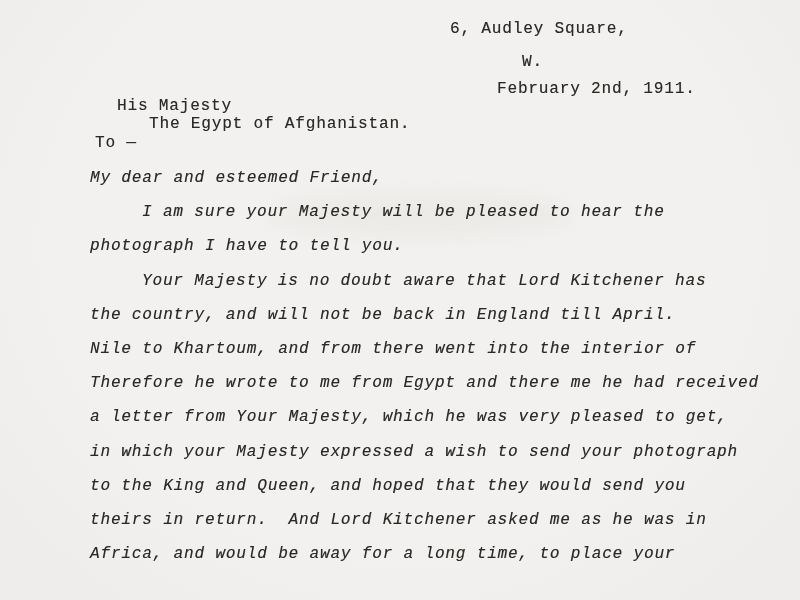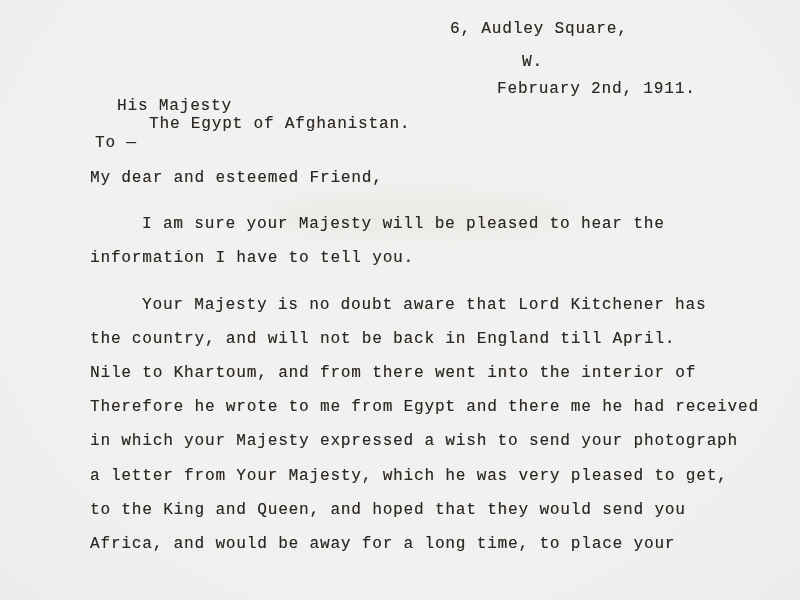--- a/index.html
+++ b/index.html
@@ -34,22 +34,23 @@
   .body {
     position: absolute;
     left: 90px;
     top: 167px;
     width: 680px;
   }
   .body .bline {
     white-space: pre;
     height: 34.2px;
     line-height: 22px;
+    font-style: italic;
   }
-  .body .indent { padding-left: 52px; margin-top: 12px; }
+  .body .indent { padding-left: 52px; }
   
   .smudge {
     position: absolute;
     left: 270px;
     top: 195px;
     width: 300px;
     height: 40px;
     background: rgba(210,206,200,0.18);
     border-radius: 50%;
     filter: blur(10px);
@@ -67,24 +68,25 @@
   <div class="line addr2">W.</div>
   <div class="line date">February 2nd, 1911.</div>
 
   <div class="line to">To —</div>
   <div class="line recip1">His Majesty</div>
   <div class="line recip2">The Egypt of Afghanistan.</div>
 
   <div class="body">
     <div class="bline">My dear and esteemed Friend,</div>
     <div class="bline indent">I am sure your Majesty will be pleased to hear the</div>
-    <div class="bline">information I have to tell you.</div>
+    <div class="bline">photograph I have to tell you.</div>
     <div class="bline indent">Your Majesty is no doubt aware that Lord Kitchener has</div>
     <div class="bline">the country, and will not be back in England till April.</div>
     <div class="bline">Nile to Khartoum, and from there went into the interior of</div>
     <div class="bline">Therefore he wrote to me from Egypt and there me he had received</div>
+    <div class="bline">a letter from Your Majesty, which he was very pleased to get,</div>
     <div class="bline">in which your Majesty expressed a wish to send your photograph</div>
-    <div class="bline">a letter from Your Majesty, which he was very pleased to get,</div>
     <div class="bline">to the King and Queen, and hoped that they would send you</div>
+    <div class="bline">theirs in return.  And Lord Kitchener asked me as he was in</div>
     <div class="bline">Africa, and would be away for a long time, to place your</div>
   </div>
 
 </div>
 
 </body></html>

